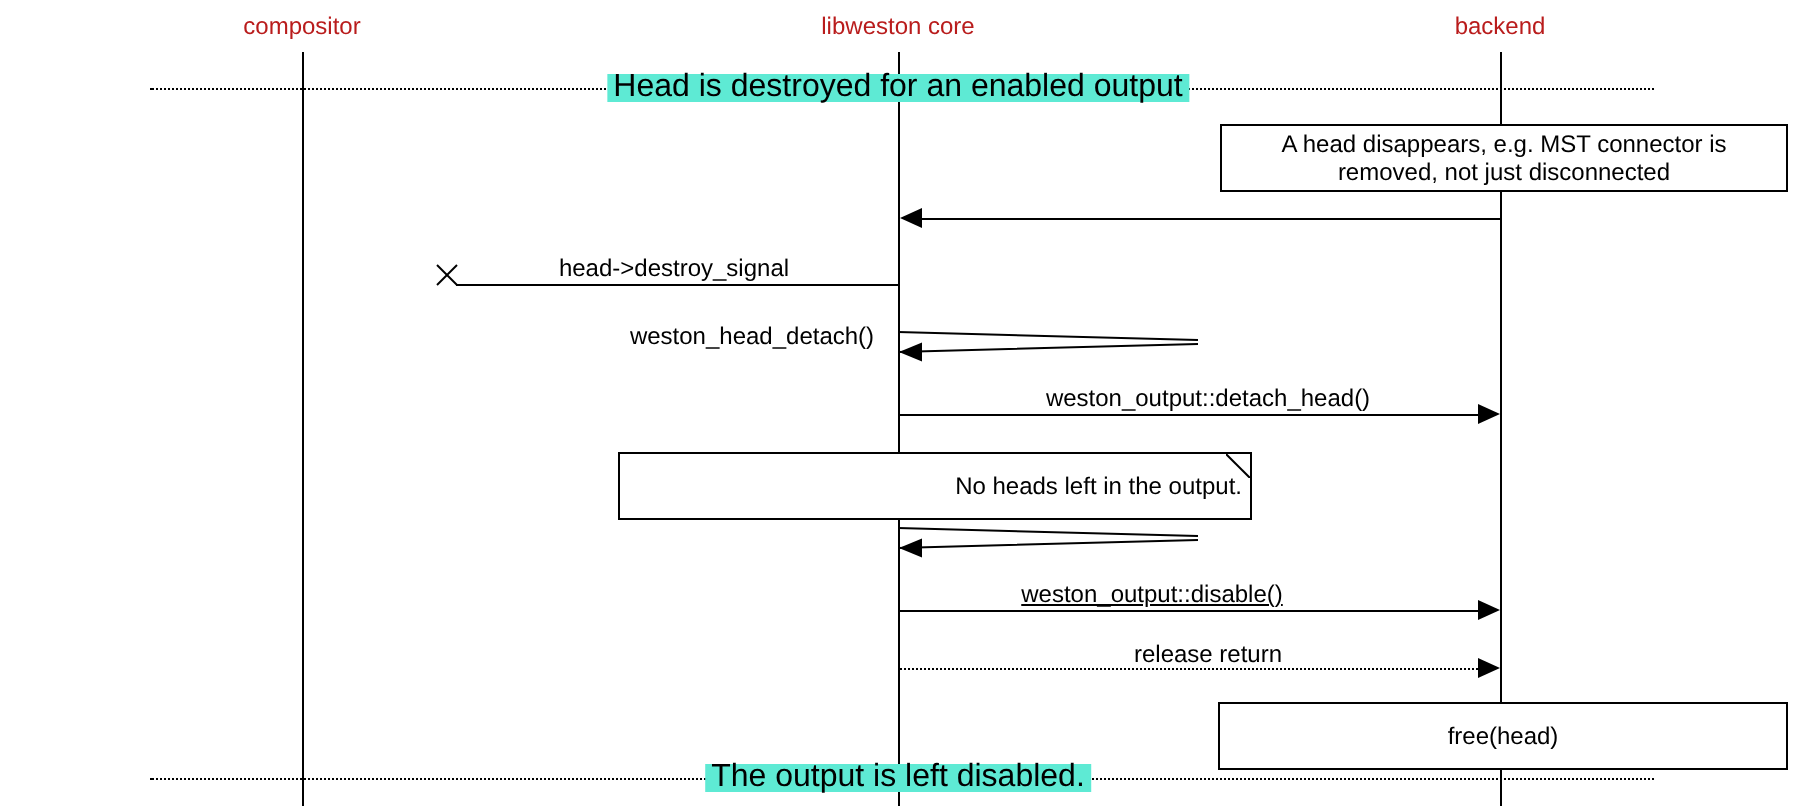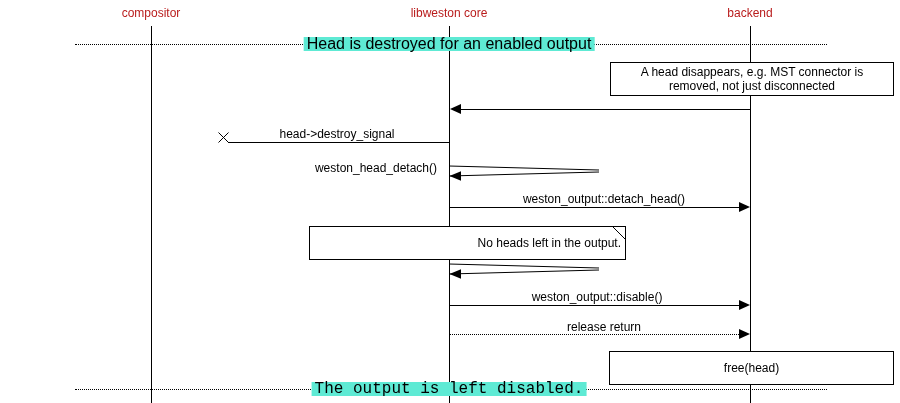--- a/index.html
+++ b/index.html
@@ -160,28 +160,28 @@
       <path d="M0,0 L12,12 L12,0 Z" fill="#ffffff" stroke="none"></path>
       <path d="M0,0 L12,12" stroke="#000" stroke-width="1" fill="none"></path>
     </svg>
   </div>
 
   <svg class="loop-svg" style="left:449px; top:258px;" width="155" height="26">
     <path d="M0,6 L150,10 M150,12 L0,16" stroke="#000" stroke-width="1" fill="none"></path>
     <path d="M0.5,16 L12,11.2 L12,20.8 Z" fill="#000"></path>
   </svg>
 
-  <div class="msg-label" style="left:597px; top:290px;">weston_output::disable()</div>
+  <div class="msg-label" style="left:576px; top:290px;text-decoration:underline;">weston_output::disable()</div>
   <div class="msg-line" style="left:449px; top:305px; width:292px;"></div>
   <div class="arrowhead-right" style="left:739px; top:300px;"></div>
 
   <div class="msg-label" style="left:604px; top:320px;">release return</div>
   <div class="msg-line dotted" style="left:449px; top:334px; width:292px;"></div>
   <div class="arrowhead-right" style="left:739px; top:329px;"></div>
 
   <div class="note-box" style="left:609px; top:351px; width:285px; height:27px;">
     <span class="note-text">free(head)</span>
   </div>
 
   <div class="divider-line" style="left:75px; top:389px; width:752px;"></div>
-  <div class="divider-label" style="left:449px; top:382px;font-family:Liberation Mono, monospace;">The output is left disabled.</div>
+  <div class="divider-label" style="left:449px; top:382px;">The output is left disabled.</div>
 
 </div>
 
 </body></html>

